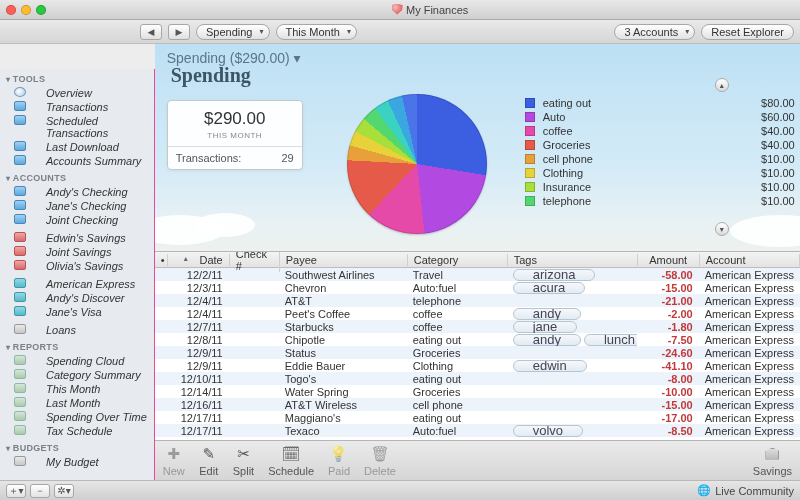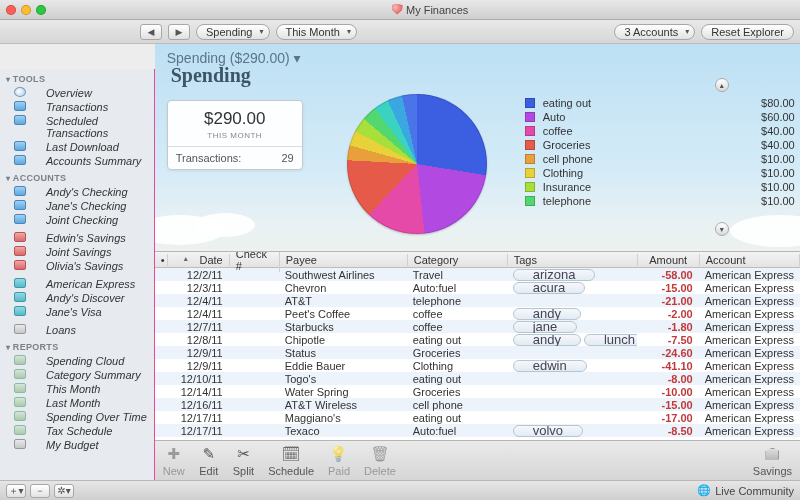--- a/index.html
+++ b/index.html
@@ -186,20 +186,21 @@
         <span>Last Month</span>
       </div>
       <div class="side-item">
         <span class="si-icon si-rep"></span>
         <span>Spending Over Time</span>
       </div>
       <div class="side-item">
         <span class="si-icon si-rep"></span>
         <span>Tax Schedule</span>
       </div>
+      <div class="side-hdr">BUDGETS</div>
       <div class="side-item">
         <span class="si-icon si-bank"></span>
         <span>My Budget</span>
       </div>
     </div>
 
   <div class="main">
     <div class="report">
       <div class="cloud c1"></div>
         <div class="cloud c2"></div>

